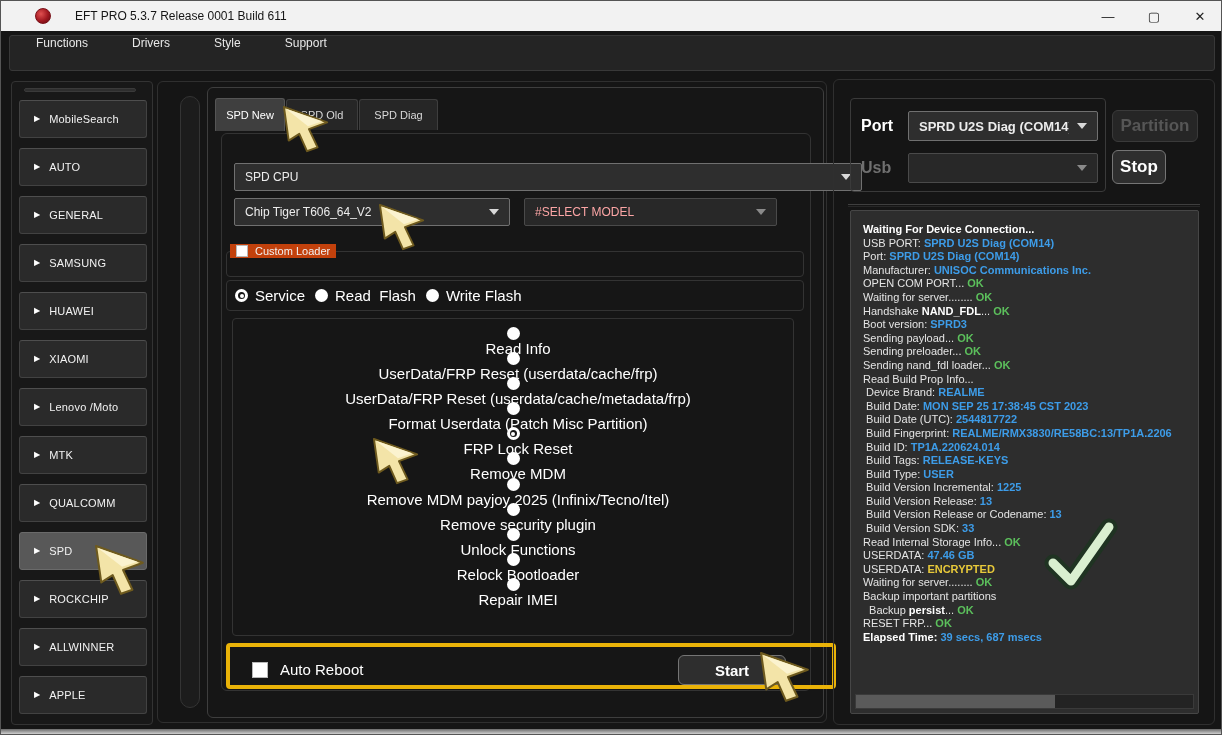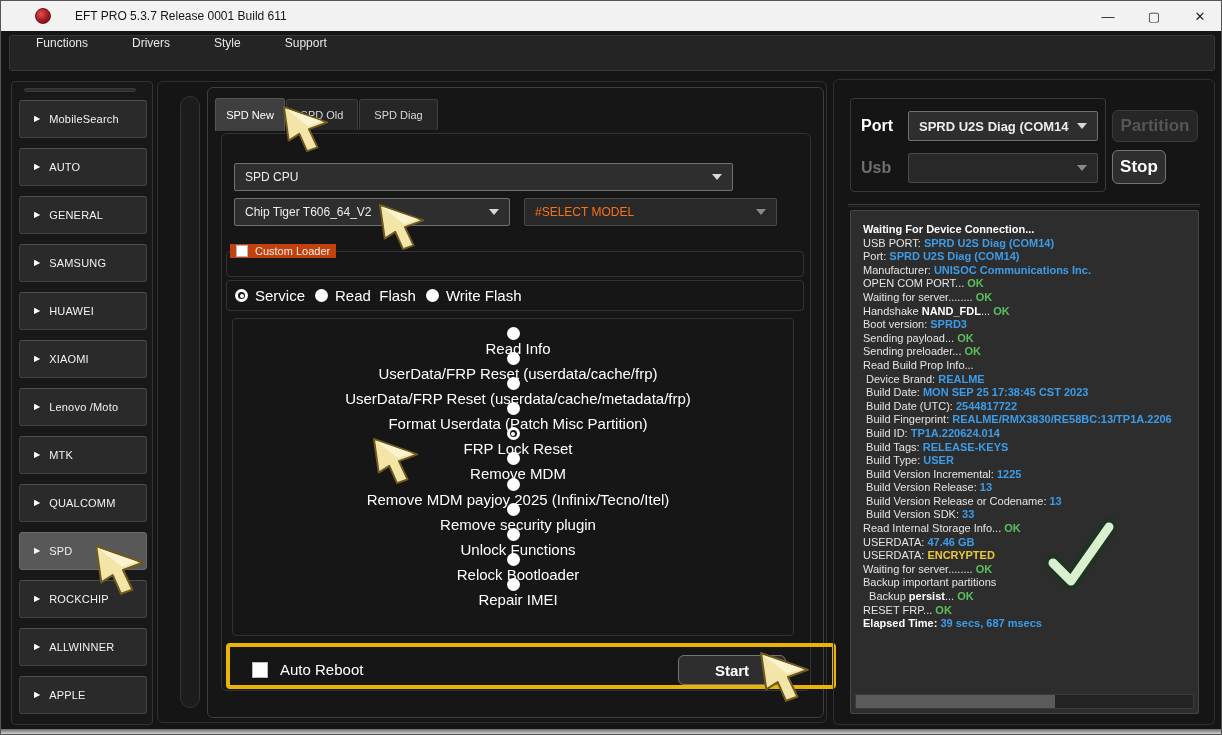--- a/index.html
+++ b/index.html
@@ -44,21 +44,21 @@
   .tab { position:absolute; top:11px; height:31px; background:#262626; border:1px solid #3e3e3e;
     border-bottom:none; border-radius:3px 3px 0 0; color:#d8d8d8; font-size:11px;
     display:flex; align-items:center; justify-content:center; }
   .tab.active { background:#3f3f3f; color:#fff; border-color:#555; height:33px; top:10px; z-index:2; }
   .groupbox { position:absolute; left:13px; top:45px; width:590px; height:558px;
     border:1px solid #333; border-radius:6px; }
   .select { position:absolute; height:28px; background:#2e2e2e; border:1px solid #707070;
     border-radius:2px; display:flex; align-items:center; padding:0 10px; }
   .select .val { color:#ececec; font-size:12px; flex:1; white-space:nowrap; overflow:hidden; }
   .select.disabled { border-color:#4a4a4a; background:#282828; }
-  .select.disabled .val { color:#f97316; }
+  .select.disabled .val { color:#fca5a5; }
   .caret { width:0; height:0; border-left:5px solid transparent; border-right:5px solid transparent;
     border-top:6px solid #d8d8d8; margin-left:8px; }
   .select.disabled .caret { border-top-color:#8a8a8a; }
   .chk { background:#fff; border:1px solid #b8b8b8; display:inline-block; }
   .fieldset { position:absolute; border:1px solid #333; border-radius:4px; }
   .loader-row { position:absolute; left:8px; top:110px; z-index:2; background:#c2410c;
     display:flex; align-items:center; padding:0 6px; height:14px; }
   .loader-row .chk { width:12px; height:12px; margin-right:7px; }
   .loader-row .lbl { color:#f0f0f0; font-size:11px; }
   .mode-box { position:absolute; left:4px; top:146px; width:578px; height:31px;
@@ -191,21 +191,21 @@
         <span class="side-lbl">APPLE</span>
       </div>
     </div>
 
   <div class="main-wrap">
     <div class="vstrip"></div>
     <div class="main-panel">
       <div id="tabs"></div>
       <div class="groupbox">
 
-        <div class="select" style="left:12px; top:29px; width:499px;">
+        <div class="select" style="left:12px; top:29px; width:628px;">
           <span class="val">SPD CPU</span>
           <span class="caret"></span>
         </div>
         <div class="select" style="left:12px; top:64px; width:276px;">
           <span class="val">Chip Tiger T606_64_V2</span>
           <span class="caret"></span>
         </div>
         <div class="select disabled" style="left:302px; top:64px; width:253px;">
           <span class="val">#SELECT MODEL</span>
           <span class="caret"></span>
@@ -315,20 +315,21 @@
           <div class="log-line"><span class="b">Waiting For Device Connection...</span></div>
           <div class="log-line"><span>USB PORT: </span><span class="u">SPRD U2S Diag (COM14)</span></div>
           <div class="log-line"><span>Port: </span><span class="u">SPRD U2S Diag (COM14)</span></div>
           <div class="log-line"><span>Manufacturer: </span><span class="u">UNISOC Communications Inc.</span></div>
           <div class="log-line"><span>OPEN COM PORT... </span><span class="g">OK</span></div>
           <div class="log-line"><span>Waiting for server........ </span><span class="g">OK</span></div>
           <div class="log-line"><span>Handshake </span><span class="b">NAND_FDL</span><span>... </span><span class="g">OK</span></div>
           <div class="log-line"><span>Boot version: </span><span class="u">SPRD3</span></div>
           <div class="log-line"><span>Sending payload... </span><span class="g">OK</span></div>
           <div class="log-line"><span>Sending preloader... </span><span class="g">OK</span></div>
+          <div class="log-line"><span>Sending nand_fdl loader... </span><span class="g">OK</span></div>
           <div class="log-line"><span>Read Build Prop Info...</span></div>
           <div class="log-line"><span> Device Brand: </span><span class="u">REALME</span></div>
           <div class="log-line"><span> Build Date: </span><span class="u">MON SEP 25 17:38:45 CST 2023</span></div>
           <div class="log-line"><span> Build Date (UTC): </span><span class="u">2544817722</span></div>
           <div class="log-line"><span> Build Fingerprint: </span><span class="u">REALME/RMX3830/RE58BC:13/TP1A.2206</span></div>
           <div class="log-line"><span> Build ID: </span><span class="u">TP1A.220624.014</span></div>
           <div class="log-line"><span> Build Tags: </span><span class="u">RELEASE-KEYS</span></div>
           <div class="log-line"><span> Build Type: </span><span class="u">USER</span></div>
           <div class="log-line"><span> Build Version Incremental: </span><span class="u">1225</span></div>
           <div class="log-line"><span> Build Version Release: </span><span class="u">13</span></div>

